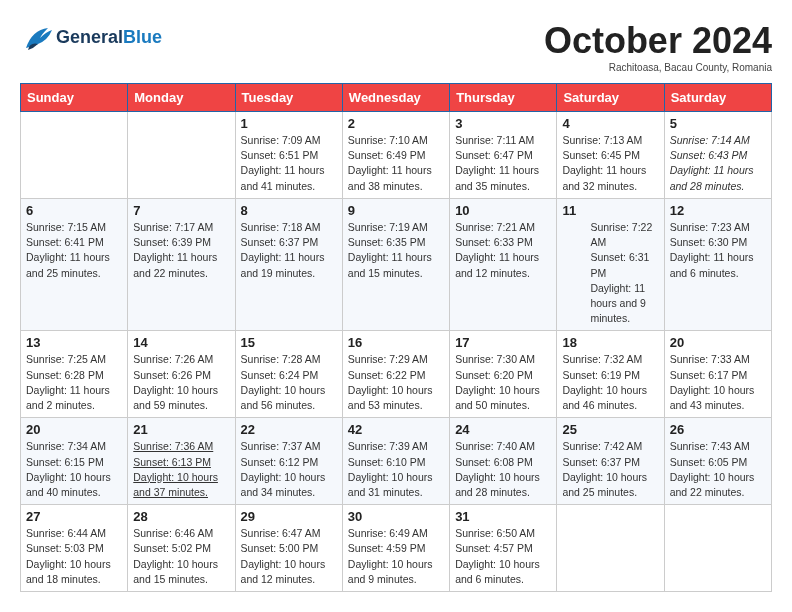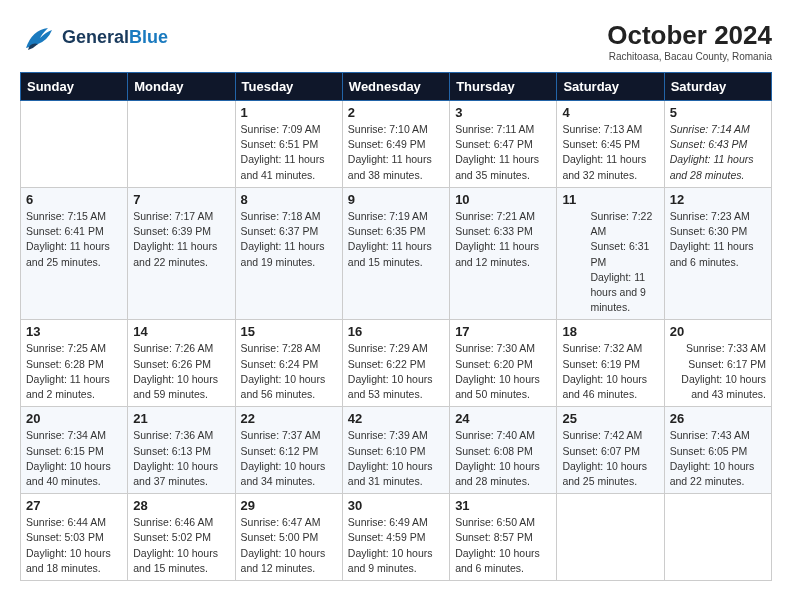--- a/index.html
+++ b/index.html
@@ -12,55 +12,54 @@
     }
     .header {
       display: flex;
       justify-content: space-between;
       align-items: flex-start;
       margin-bottom: 10px;
     }
     .logo {
       display: flex;
       align-items: center;
-      gap: 6px;
     }
     .logo-text {
       font-size: 18px;
       font-weight: bold;
       color: #1a3a5c;
       line-height: 1.1;
     }
     .logo-text span {
       color: #1a7abf;
     }
     .logo-bird {
       width: 36px;
       height: 36px;
     }
     .title-area {
       text-align: right;
     }
     .month-title {
-      font-size: 26px;
+      font-size: 36px;
       font-weight: bold;
       color: #222;
     }
     .location {
       font-size: 10px;
       color: #444;
       font-weight: normal;
     }
     .calendar {
       width: 100%;
       border-collapse: collapse;
       border: 1px solid #ccc;
     }
     .calendar th {
-      background: #0f172a;
+      background: #ef4444;
       color: #fff;
       font-size: 13px;
       font-weight: bold;
       padding: 6px 6px;
       text-align: left;
       border: 1px solid #2264a8;
     }
     .calendar td {
       vertical-align: top;
       padding: 4px 5px;
@@ -234,35 +233,35 @@
 Daylight: 10 hours and 50 minutes.</div>
         </td>
         <td>
           <div class="day-number">18</div>
           <div class="day-info" style="white-space: pre-line;">Sunrise: 7:32 AM
 Sunset: 6:19 PM
 Daylight: 10 hours and 46 minutes.</div>
         </td>
         <td>
           <div class="day-number">20</div>
-          <div class="day-info" style="white-space: pre-line; text-align: right;">Sunrise: 7:33 AM
+          <div class="day-info" style="white-space: pre-line;">Sunrise: 7:33 AM
 Sunset: 6:17 PM
 Daylight: 10 hours and 43 minutes.</div>
         </td>
       </tr>
       <tr>
         <td>
           <div class="day-number">20</div>
           <div class="day-info" style="white-space: pre-line;">Sunrise: 7:34 AM
 Sunset: 6:15 PM
 Daylight: 10 hours and 40 minutes.</div>
         </td>
         <td>
           <div class="day-number">21</div>
-          <div class="day-info" style="white-space: pre-line;">Sunrise: 7:36 AM
+          <div class="day-info" style="white-space: pre-line; text-decoration: underline;">Sunrise: 7:36 AM
 Sunset: 6:13 PM
 Daylight: 10 hours and 37 minutes.</div>
         </td>
         <td>
           <div class="day-number">22</div>
           <div class="day-info" style="white-space: pre-line;">Sunrise: 7:37 AM
 Sunset: 6:12 PM
 Daylight: 10 hours and 34 minutes.</div>
         </td>
         <td>
@@ -273,21 +272,21 @@
         </td>
         <td>
           <div class="day-number">24</div>
           <div class="day-info" style="white-space: pre-line;">Sunrise: 7:40 AM
 Sunset: 6:08 PM
 Daylight: 10 hours and 28 minutes.</div>
         </td>
         <td>
           <div class="day-number">25</div>
           <div class="day-info" style="white-space: pre-line;">Sunrise: 7:42 AM
-Sunset: 6:07 PM
+Sunset: 6:37 PM
 Daylight: 10 hours and 25 minutes.</div>
         </td>
         <td>
           <div class="day-number">26</div>
           <div class="day-info" style="white-space: pre-line;">Sunrise: 7:43 AM
 Sunset: 6:05 PM
 Daylight: 10 hours and 22 minutes.</div>
         </td>
       </tr>
       <tr>
@@ -311,20 +310,20 @@
         </td>
         <td>
           <div class="day-number">30</div>
           <div class="day-info" style="white-space: pre-line;">Sunrise: 6:49 AM
 Sunset: 4:59 PM
 Daylight: 10 hours and 9 minutes.</div>
         </td>
         <td>
           <div class="day-number">31</div>
           <div class="day-info" style="white-space: pre-line;">Sunrise: 6:50 AM
-Sunset: 8:57 PM
+Sunset: 4:57 PM
 Daylight: 10 hours and 6 minutes.</div>
         </td>
         <td class="empty-cell"></td>
         <td class="empty-cell"></td>
       </tr>
     </tbody>
 </table>
 
 </body></html>

